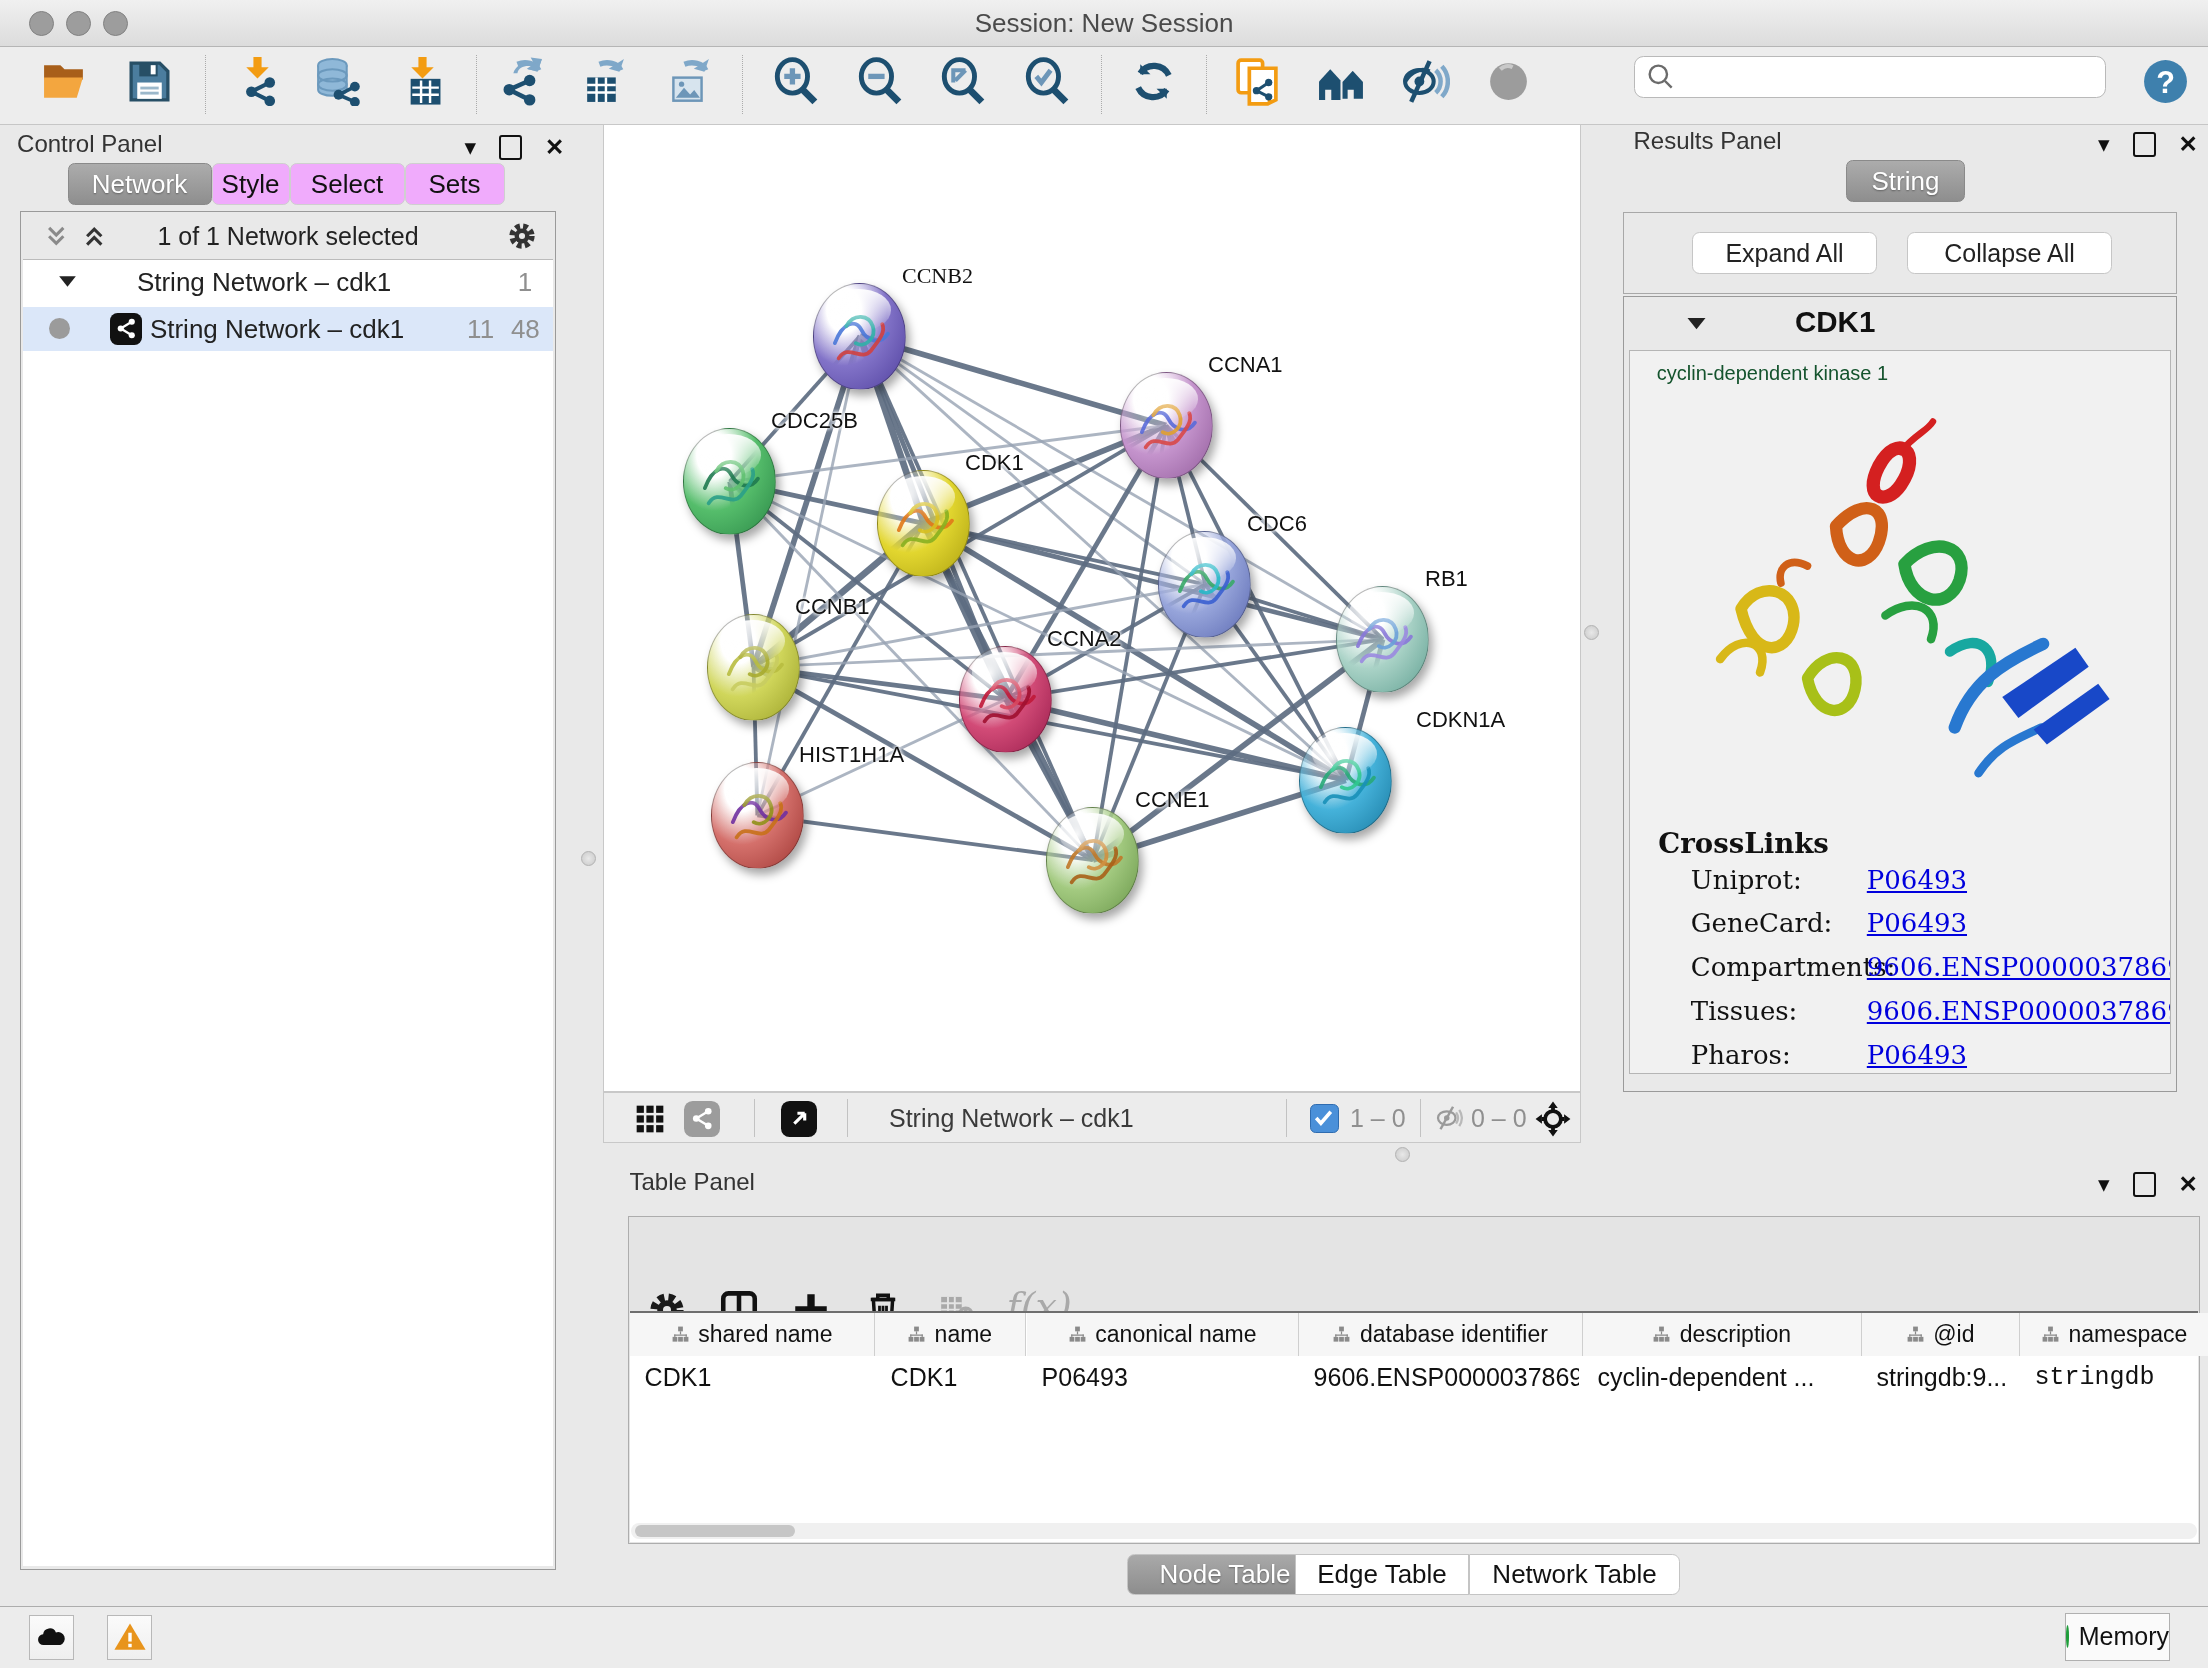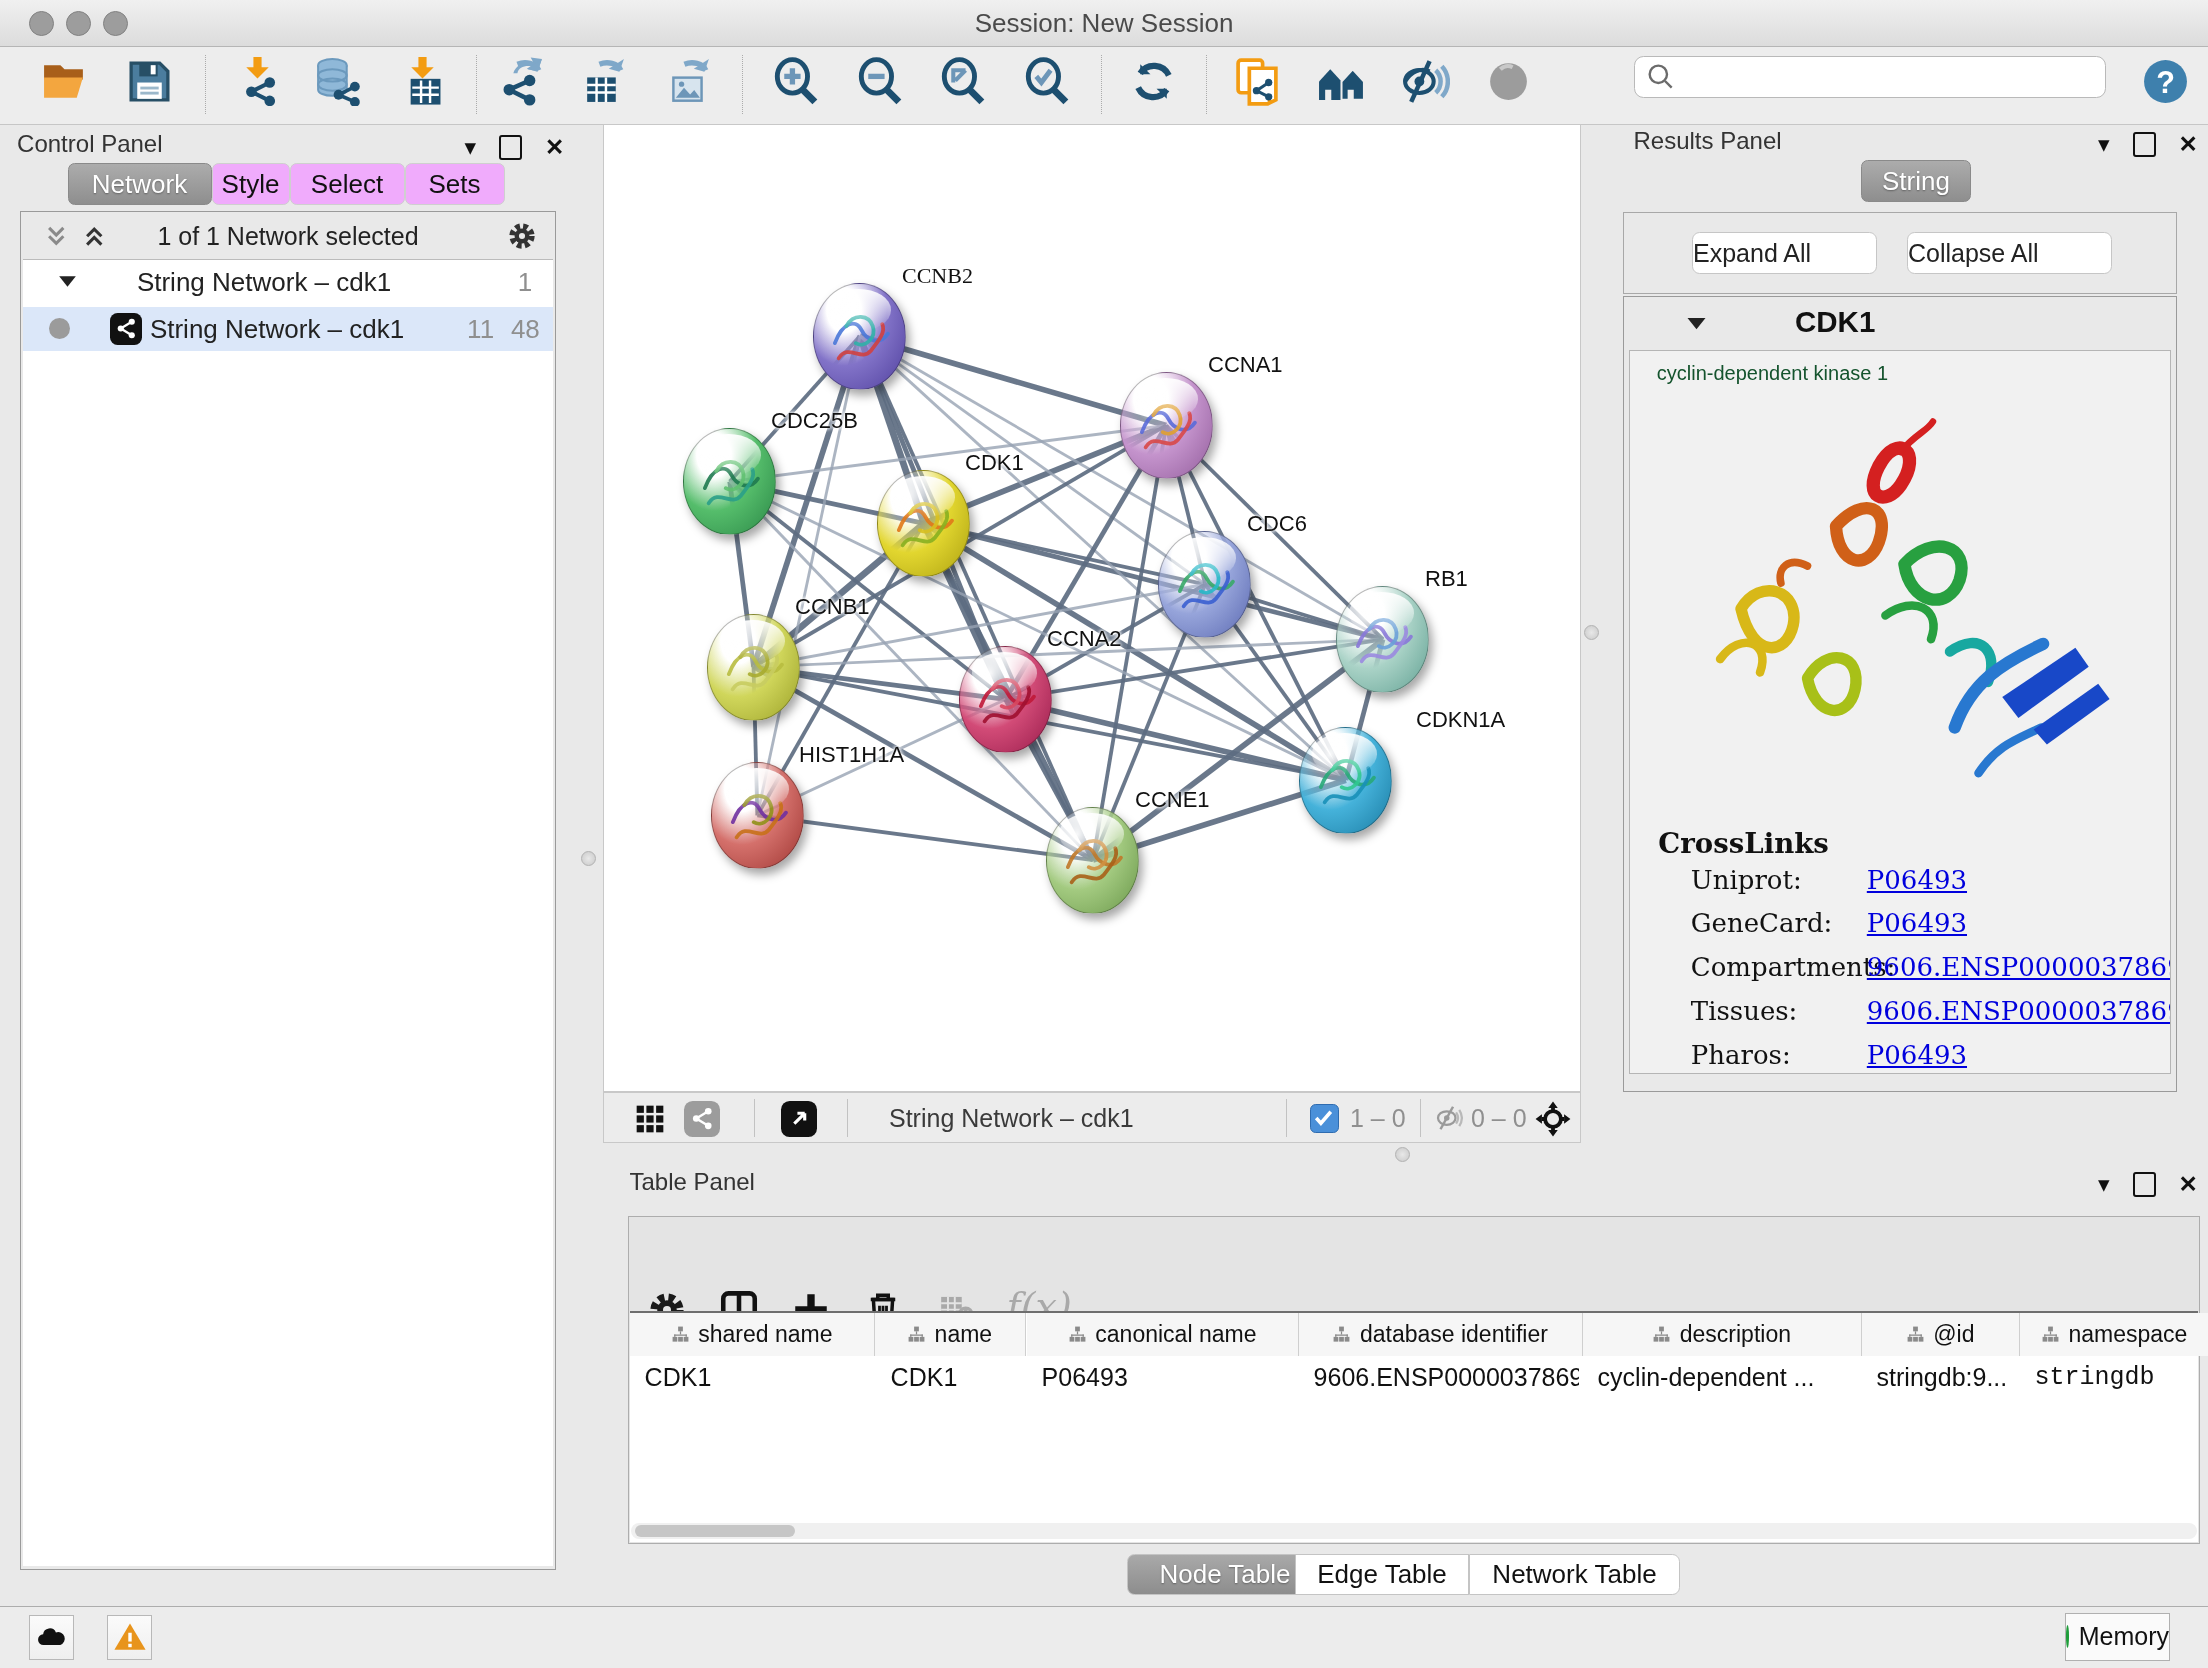--- a/index.html
+++ b/index.html
@@ -62,21 +62,21 @@
   .vt-num{position:absolute;font-size:25px;color:#8f8f8f;white-space:nowrap;}
   .blacktile{position:absolute;width:36px;height:36px;background:#111;border-radius:8.6px;}
   
   .split-dot{position:absolute;width:15px;height:15px;border-radius:50%;
     background:radial-gradient(#e8e8e8,#c9c9c9);border:1px solid #b2b2b2;box-sizing:border-box;}
   
   #results-panel{position:absolute;left:1605px;top:124px;width:603px;height:1031px;}
   #rp-btnbox{position:absolute;left:18px;top:88px;width:554px;height:82px;box-sizing:border-box;
     border:1.9px solid #a8a8a8;background:#e9e9e9;}
   .rp-btn{position:absolute;top:19px;height:42px;background:#fff;border:1px solid #c6c6c6;border-radius:7.6px;
-    font-size:25px;text-align:left;line-height:40px;box-sizing:border-box;}
+    font-size:25px;text-align:center;line-height:40px;box-sizing:border-box;}
   #rp-entry{position:absolute;left:18px;top:172px;width:554px;height:796px;box-sizing:border-box;
     border:1.9px solid #9a9a9a;background:#e9e9e9;}
   #rp-inner{position:absolute;left:4.8px;right:4.8px;top:53px;bottom:17px;background:#f1f1f1;
     border:1px solid #b5b5b5;overflow:hidden;}
   .xl-row{position:absolute;left:0;font-family:"DejaVu Serif",serif;font-size:26px;}
   .xl-label{position:absolute;left:61px;color:#111;white-space:nowrap;}
   .xl-value{position:absolute;left:237px;color:#0000dd;text-decoration:underline;white-space:nowrap;}
   
   #table-panel{position:absolute;left:620px;top:1155px;width:1588px;height:452px;}
   #tp-box{position:absolute;left:7.6px;top:61px;right:7.6px;height:328px;box-sizing:border-box;
@@ -576,21 +576,21 @@
   </span>
 </div>
 
 <div id="results-panel">
   <div class="ptitle" style="left:28.5px;top:2.9px">Results Panel</div>
   <div class="wicons" style="left:493px;top:7.6px">
     <span class="wic">▾</span>
     <span class="wic float"></span>
     <span class="wic" style="font-weight:bold">✕</span>
   </div>
-  <div class="tabbtn sel" style="left:256px;top:36px;width:110px">String</div>
+  <div class="tabbtn sel" style="left:241px;top:36px;width:119px">String</div>
   <div id="rp-btnbox">
     <div class="rp-btn" style="left:68px;width:185px">Expand All</div>
     <div class="rp-btn" style="left:283px;width:205px">Collapse All</div>
   </div>
   <div id="rp-entry">
     <span style="position:absolute;left:59px;top:13.3px">
       <svg width="27" height="27" viewBox="0 0 24 24">
           <path d="M4 7l8 10 8-10z" fill="#222"></path>
         </svg>
     </span>

